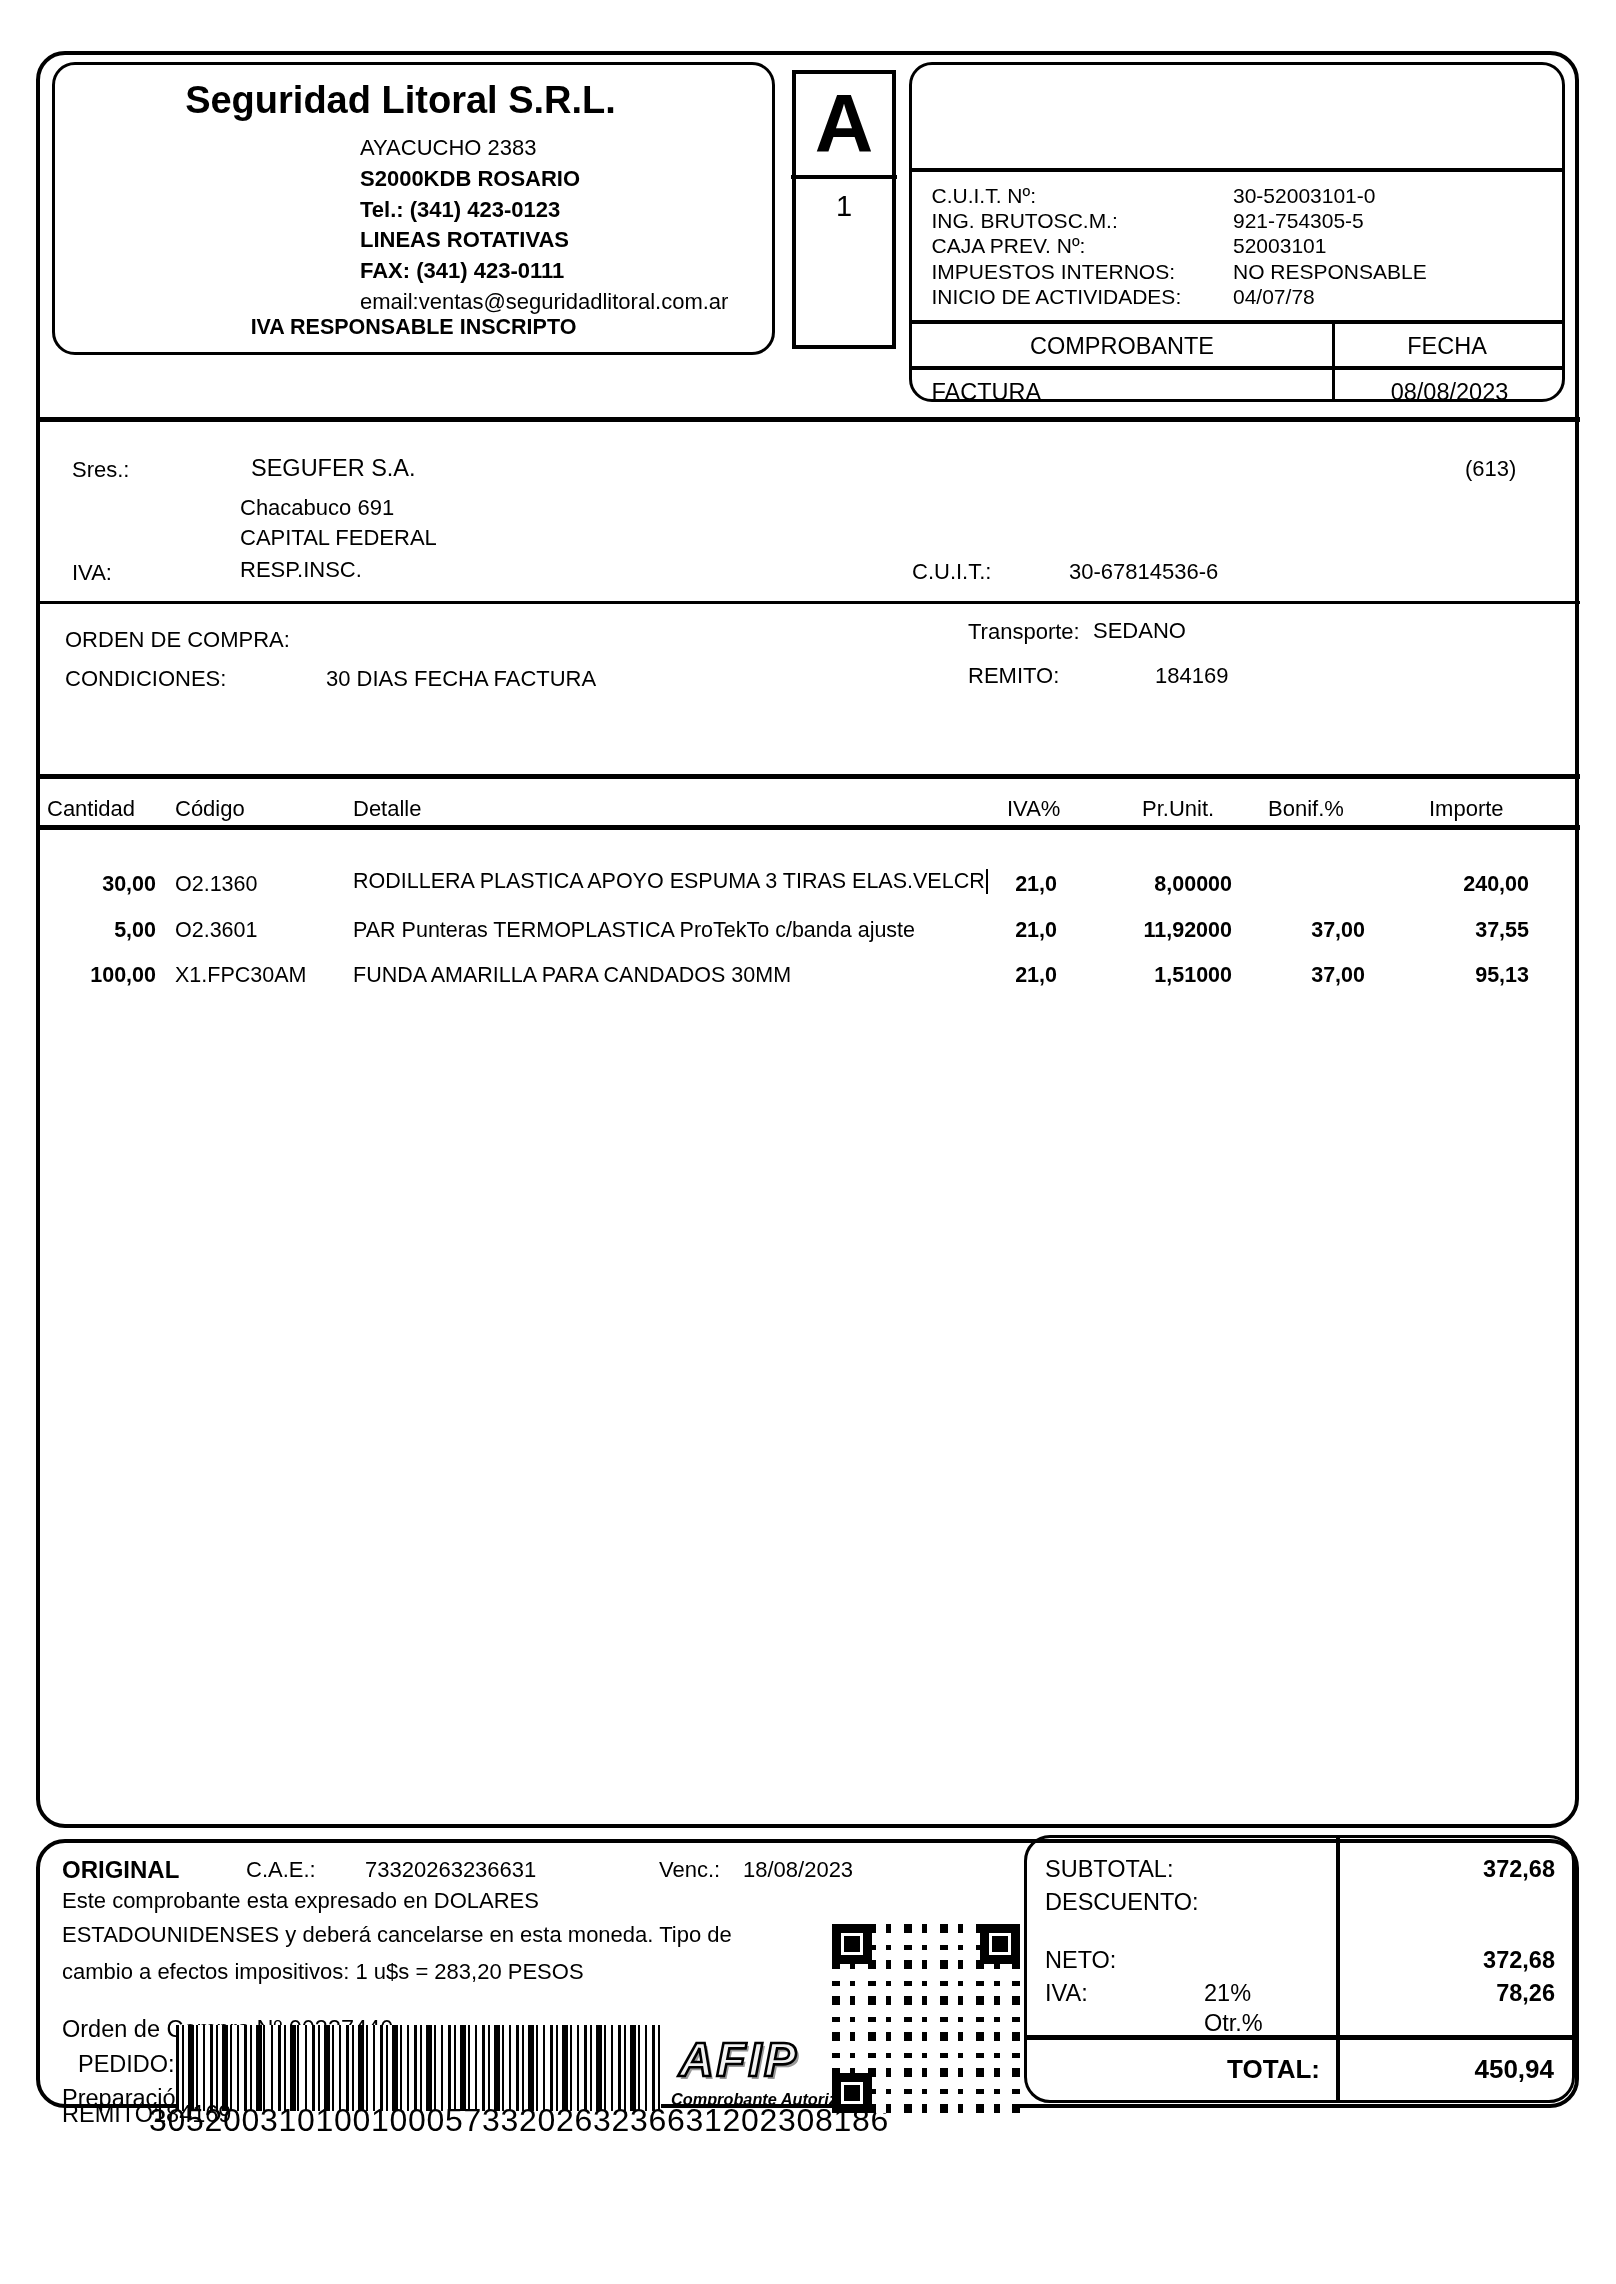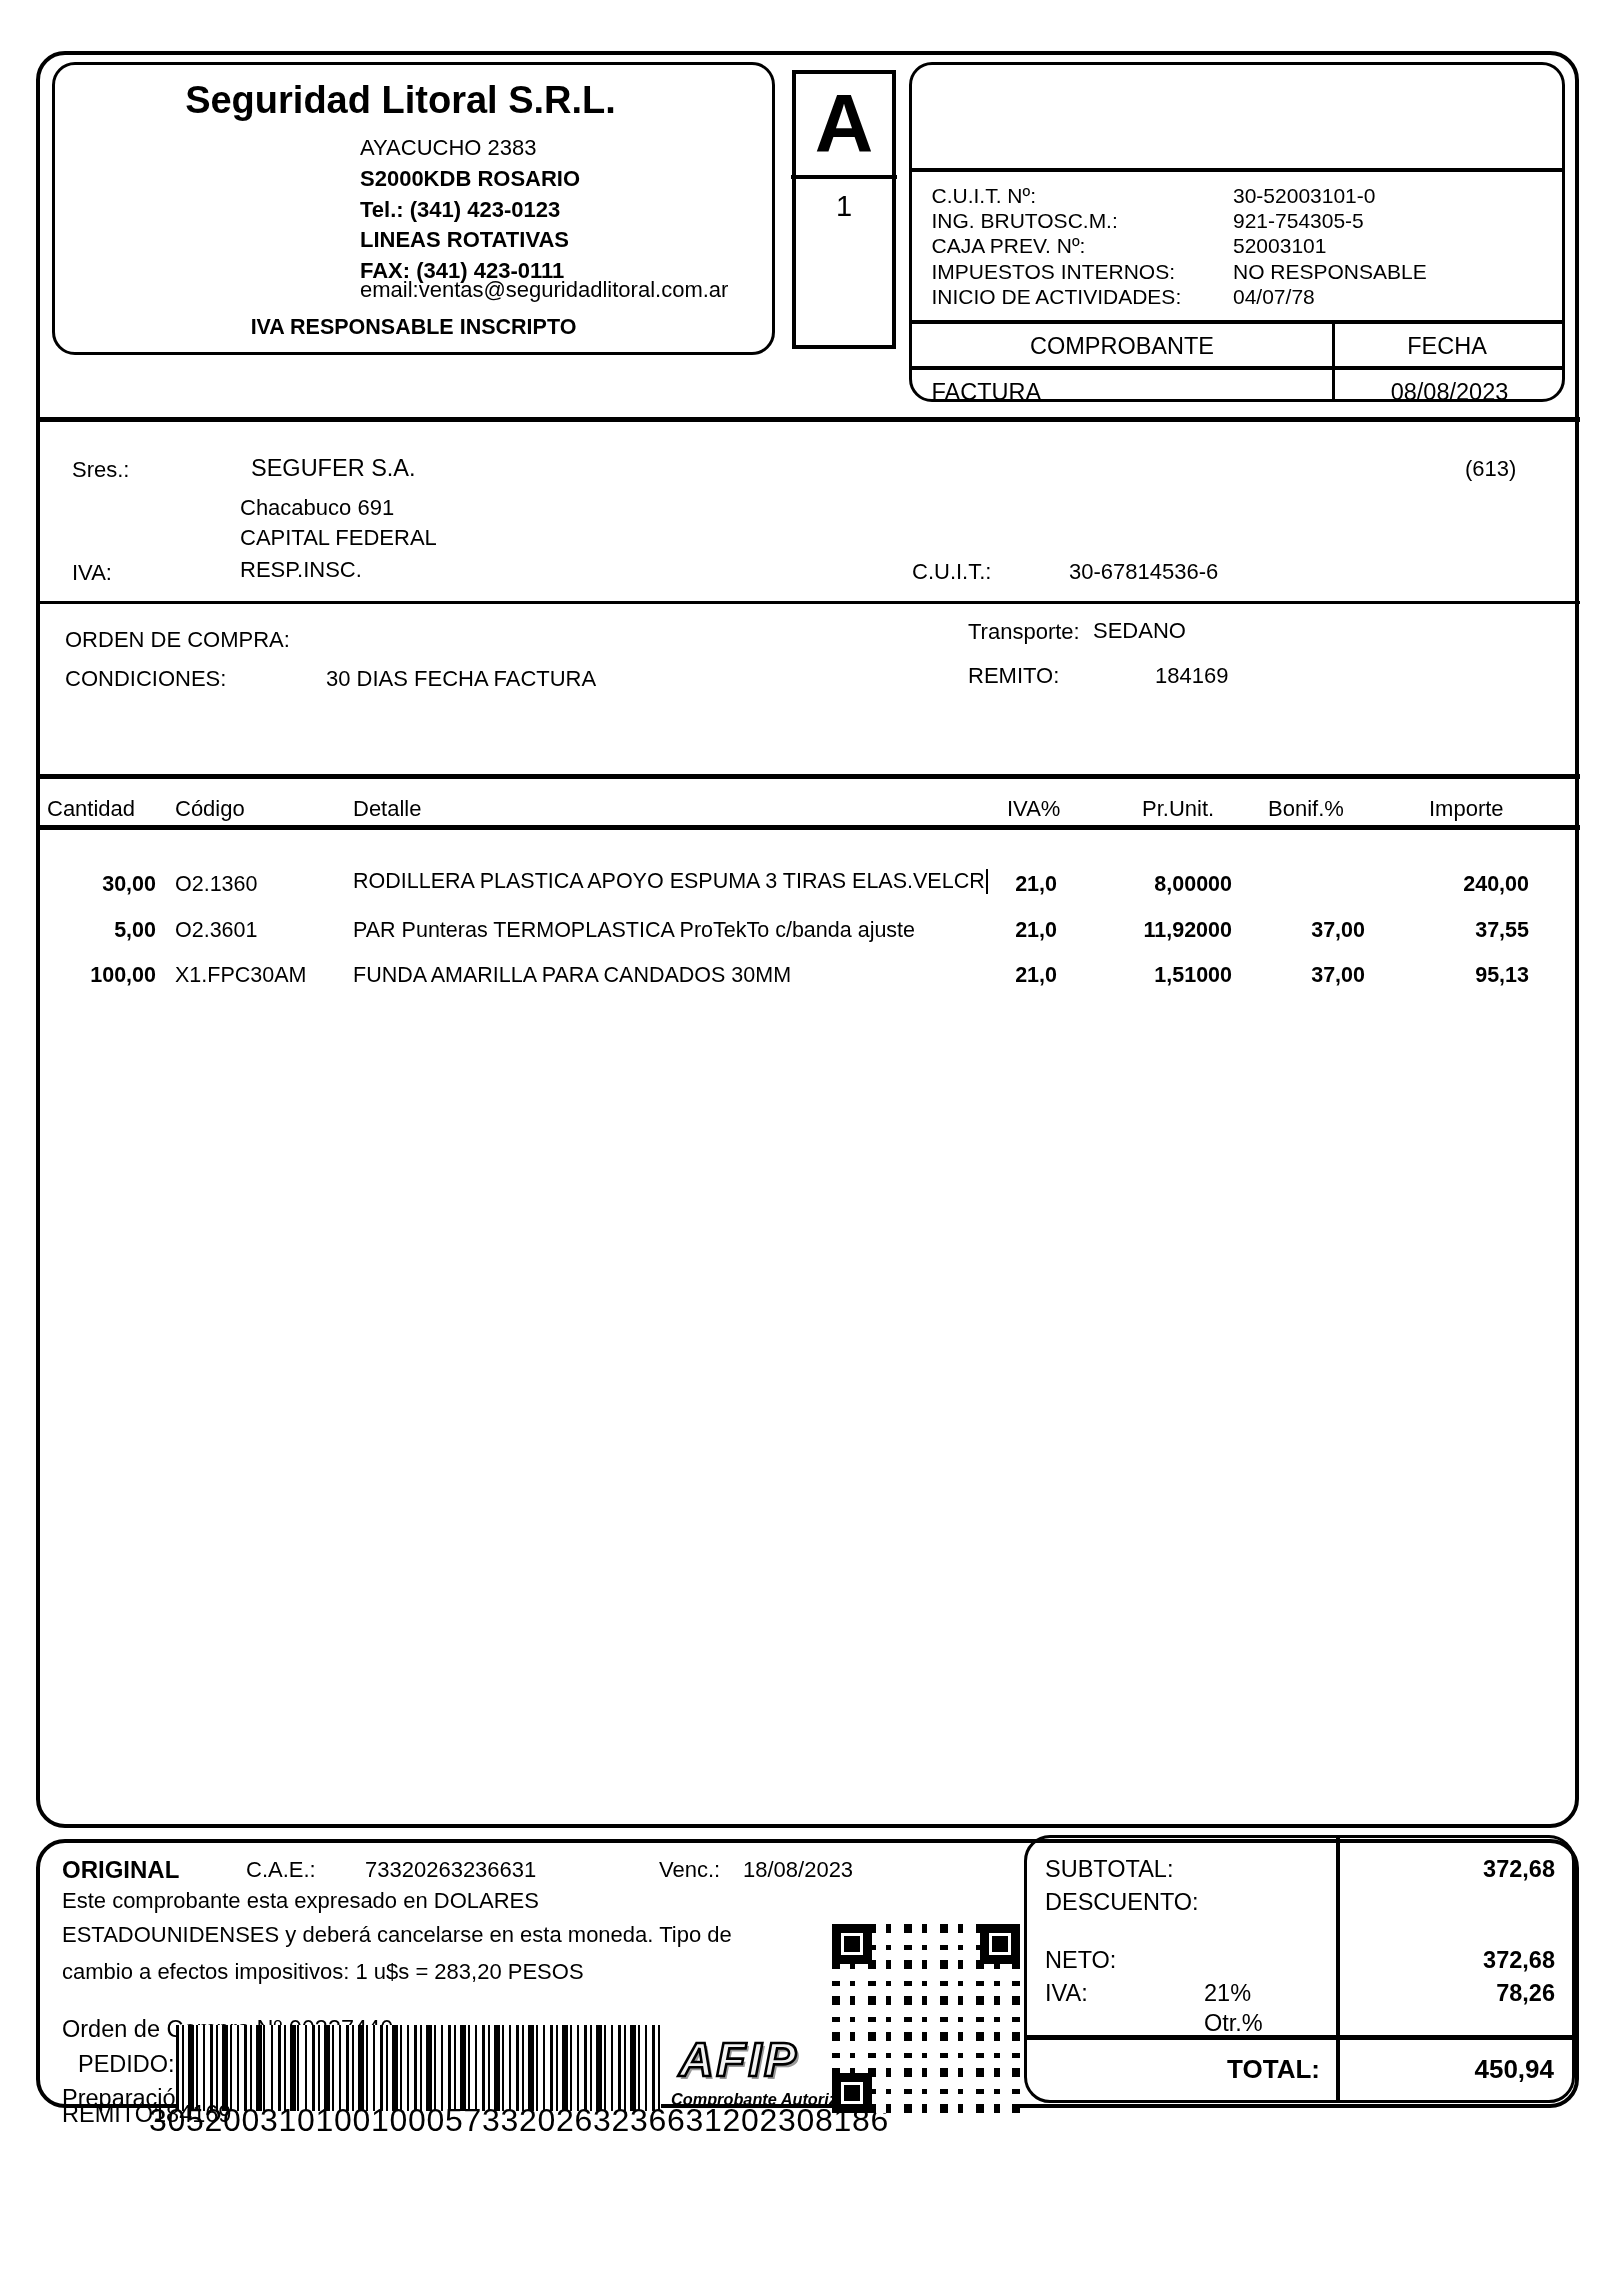--- a/index.html
+++ b/index.html
@@ -39,21 +39,21 @@
 
   <div class="box" style="left:52px;top:62px;width:717px;height:287px;">
     <div class="abs b c nw" style="left:6.5px;top:14.3px;width:678px;font-size:38px;">Seguridad Litoral S.R.L.</div>
 
 
     <div class="abs nw f34" style="left:305px;top:70px;">AYACUCHO 2383</div>
     <div class="abs nw f34 b" style="left:305px;top:101px;">S2000KDB ROSARIO</div>
     <div class="abs nw f34 b" style="left:305px;top:132px;">Tel.: (341) 423-0123</div>
     <div class="abs nw f34 b" style="left:305px;top:162px;">LINEAS ROTATIVAS</div>
     <div class="abs nw f34 b" style="left:305px;top:193px;">FAX: (341) 423-0111</div>
-    <div class="abs nw f34" style="left:305px;top:212px;">email:ventas@seguridadlitoral.com.ar</div>
+    <div class="abs nw f34" style="left:305px;top:224px;">email:ventas@seguridadlitoral.com.ar</div>
 
     <div class="abs b c nw" style="left:6.5px;top:250px;width:704px;font-size:21.5px;">IVA RESPONSABLE INSCRIPTO</div>
   </div>
 
   <div class="abs" style="left:792px;top:70px;width:96px;height:271px;border:4.6px solid #000;">
     <div class="abs b c" style="left:0;top:0px;width:96px;font-size:81px;line-height:98px;">A</div>
     <div class="line" style="left:-4.6px;top:101px;width:106px;height:3.9px;"></div>
     <div class="abs c" style="left:0;top:116px;width:96px;font-size:29px;">1</div>
   </div>
 

